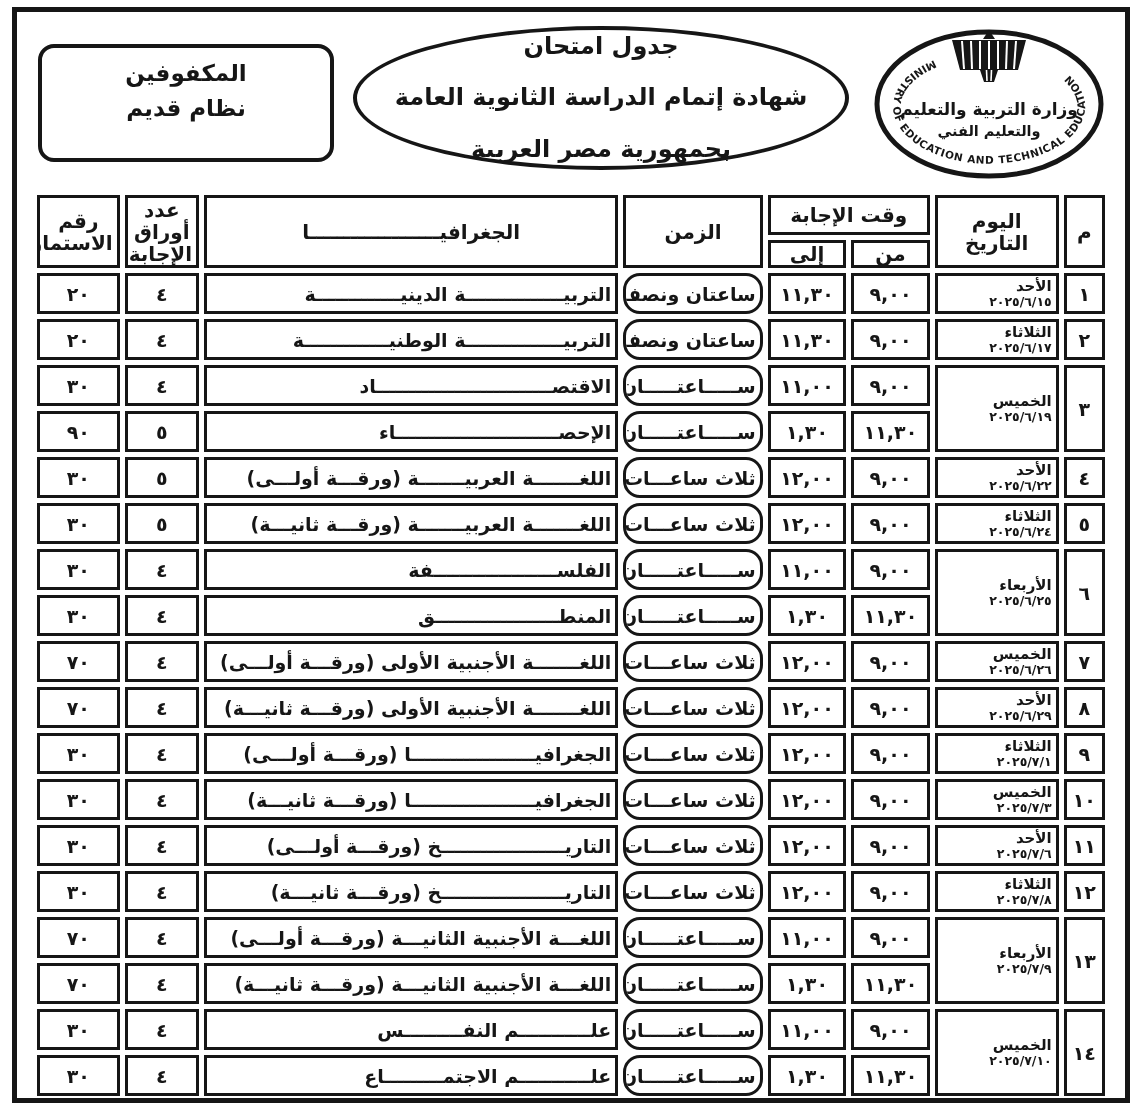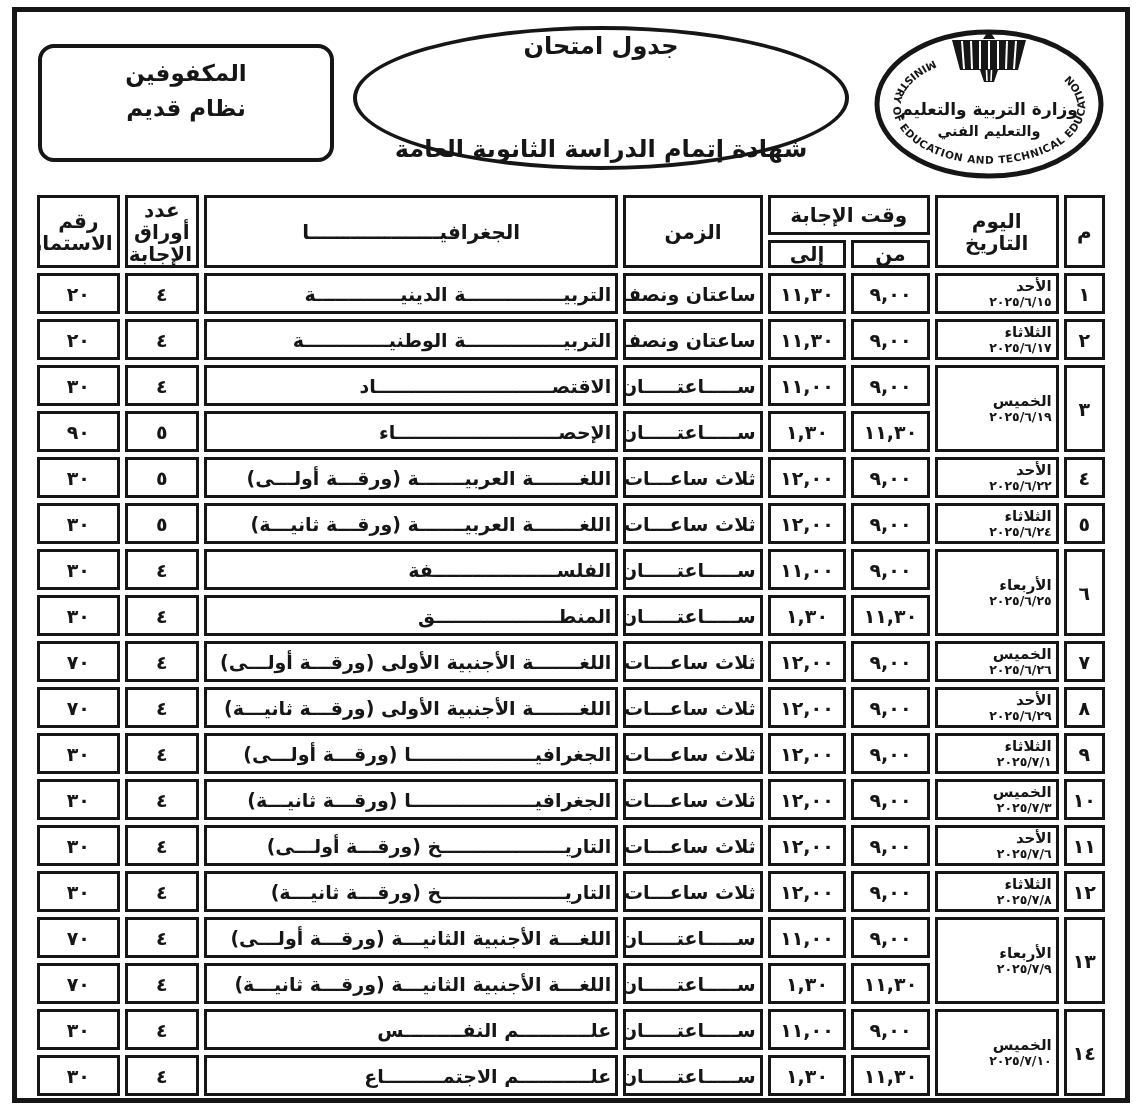--- a/index.html
+++ b/index.html
@@ -46,41 +46,42 @@
   }
   .schedule thead th { font-size:20px; line-height:1.1; }
   th.h-multiline { font-size:15px; line-height:1.18; white-space:normal; }
   th.h-form { font-size:16px; line-height:1.25; white-space:normal; }
   .schedule tbody td { height:41px; font-size:19px; }
   td.c-serial { font-size:16px; }
   td.c-day { white-space:normal; line-height:1.1;text-align:right; }
   td.c-day .day  { font-size:15px; }
   td.c-day .date { font-size:12.5px; letter-spacing:0.5px; }
   td.c-time { font-size:17px; letter-spacing:1px; }
-  td.c-dur  { font-size:19px; }
+  td.c-dur  { font-size:19px;border-radius:17px; }
   td.c-subj { font-size:19px;text-align:right; }
   td.c-num  { font-size:17px; }
   .hdr-row1 th { height:40px; }
   .hdr-row2 th { height:16px; }
 </style>
 </head>
 <body>
 
 <div class="frame">
 
   <div class="banner">
 
     <div class="cat-box">
       <div>المكفوفين</div>
       <div>نظام قديم</div>
     </div>
 
     <div class="oval">
       <div>جدول امتحان</div>
       <div>شهادة إتمام الدراسة الثانوية العامة</div>
+      <div>بجمهورية مصر العربية</div>
     </div>
 
     <svg class="seal" viewBox="0 0 242 164">
       <ellipse cx="121" cy="84" rx="112" ry="72" fill="none" stroke="#161616" stroke-width="5"></ellipse>
       <path id="ringPath" d="M 66 40 A 96 57 0 1 0 176 40" fill="none"></path>
       <text font-size="10.5" font-weight="bold" fill="#161616" letter-spacing="0.6">
         <textPath href="#ringPath" startOffset="0">MINISTRY OF EDUCATION AND TECHNICAL EDUCATION</textPath>
       </text>
       <g>
         <polygon points="121,10 127,19 115,19" fill="#161616"></polygon>

